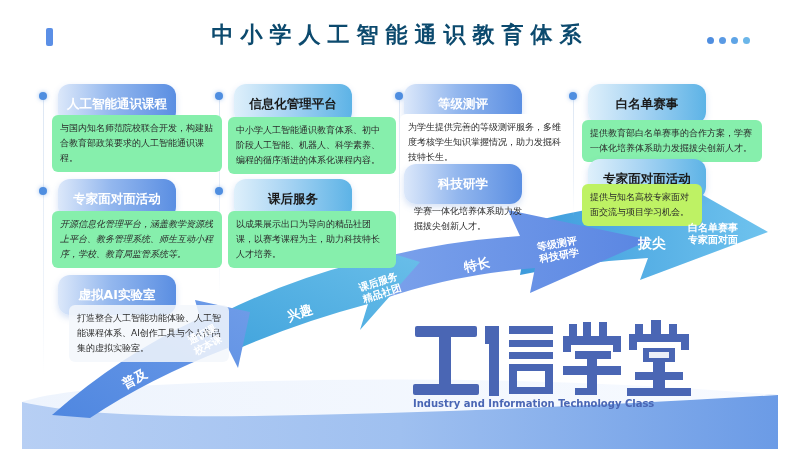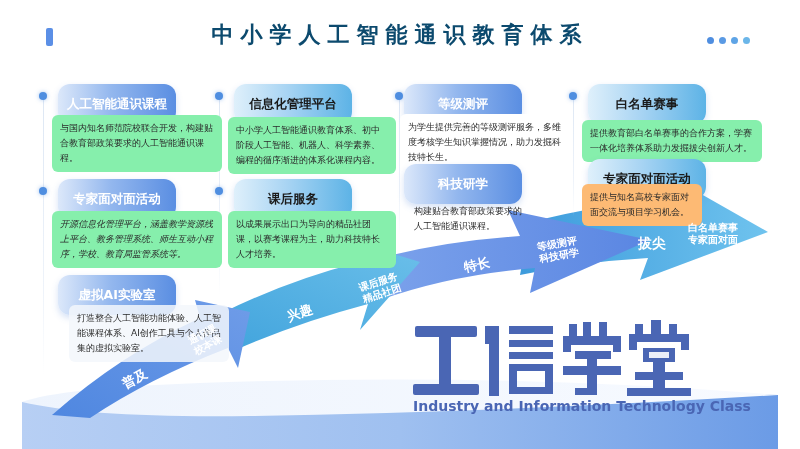--- a/index.html
+++ b/index.html
@@ -20,21 +20,21 @@
   .pill { position: absolute; height: 40px; border-radius: 12px; display: flex; align-items: center; justify-content: center; font-size: 12.5px; font-weight: bold; box-shadow: 0 3px 6px rgba(90,140,220,0.25); }
   .pill.blue { background: linear-gradient(90deg, #dce8fa 0%, #93b7ee 45%, #5a8ee2 100%); color: #fff; }
   .pill.cyan { background: linear-gradient(90deg, #dff0fb 0%, #a8d4f3 45%, #5db3e6 100%); color: #1a1a1a; }
 
   .card { position: absolute; background: #86efac; border-radius: 6px; padding: 6px 8px; font-size: 9px; line-height: 15px; color: #2a2a2a; }
 
   .arrow-svg { position: absolute; left: 0; top: 0; }
   .arrow-label { position: absolute; color: #fff; font-weight: bold; text-align: center; line-height: 1.15; white-space: nowrap; }
 
   .brand { position: absolute; left: 413px; top: 318px; width: 300px; height: 80px; }
-  .brand-en { position: absolute; left: 413px; top: 398px; font-size: 14px; font-weight: bold; color: #4a66b4; font-family: "DejaVu Sans", sans-serif; white-space: nowrap; }
+  .brand-en { position: absolute; left: 413px; top: 398px; font-size: 10px; font-weight: bold; color: #4a66b4; font-family: "DejaVu Sans", sans-serif; white-space: nowrap; }
 </style>
 </head>
 <body>
 
 <div class="deco-bar2"></div>
 <div class="deco-bar"></div>
 
 <h1 class="title">中小学人工智能通识教育体系</h1>
 
 <div class="dots">
@@ -136,34 +136,34 @@
   <span>等级测评</span>
 </div>
 <div class="card" style="left:400px;top:114px;width:170px;background:#fff;">
   <span>为学生提供完善的等级测评服务，多维度考核学生知识掌握情况，助力发掘科技特长生。</span>
 </div>
 
 <div class="pill blue" style="left:404px;top:164px;width:118px;">
   <span>科技研学</span>
 </div>
 <div class="card" style="left:406px;top:198px;width:130px;background:transparent;">
-  <span>构建贴合教育部政策要求的人工智能通识课程。</span>
+  <span>学赛一体化培养体系助力发掘拔尖创新人才。</span>
 </div>
 
 <div class="pill cyan" style="left:588px;top:84px;width:118px;">
   <span>白名单赛事</span>
 </div>
 <div class="card" style="left:582px;top:114px;width:180px;margin-top:6px;">
   <span>提供教育部白名单赛事的合作方案，学赛一体化培养体系助力发掘拔尖创新人才。</span>
 </div>
 
 <div class="pill cyan" style="left:588px;top:159px;width:118px;text-align:right;">
   <span>专家面对面活动</span>
 </div>
-<div class="card" style="left:582px;top:184px;width:120px;background:#fdba74;">
+<div class="card" style="left:582px;top:184px;width:120px;background:#bef264;">
   <span>提供与知名高校专家面对面交流与项目学习机会。</span>
 </div>
 
 <div class="arrow-label" style="left:122px;top:372px;font-size:13px;transform:rotate(-28deg);">普及</div>
 <div class="arrow-label" style="left:190px;top:328px;font-size:10px;white-space:pre;transform:rotate(-28deg);">通识课
 校本课</div>
 
 <div class="arrow-label" style="left:287px;top:306px;font-size:13px;transform:rotate(-20deg);">兴趣</div>
 <div class="arrow-label" style="left:360px;top:276px;font-size:10px;white-space:pre;transform:rotate(-18deg);">课后服务
 精品社团</div>

